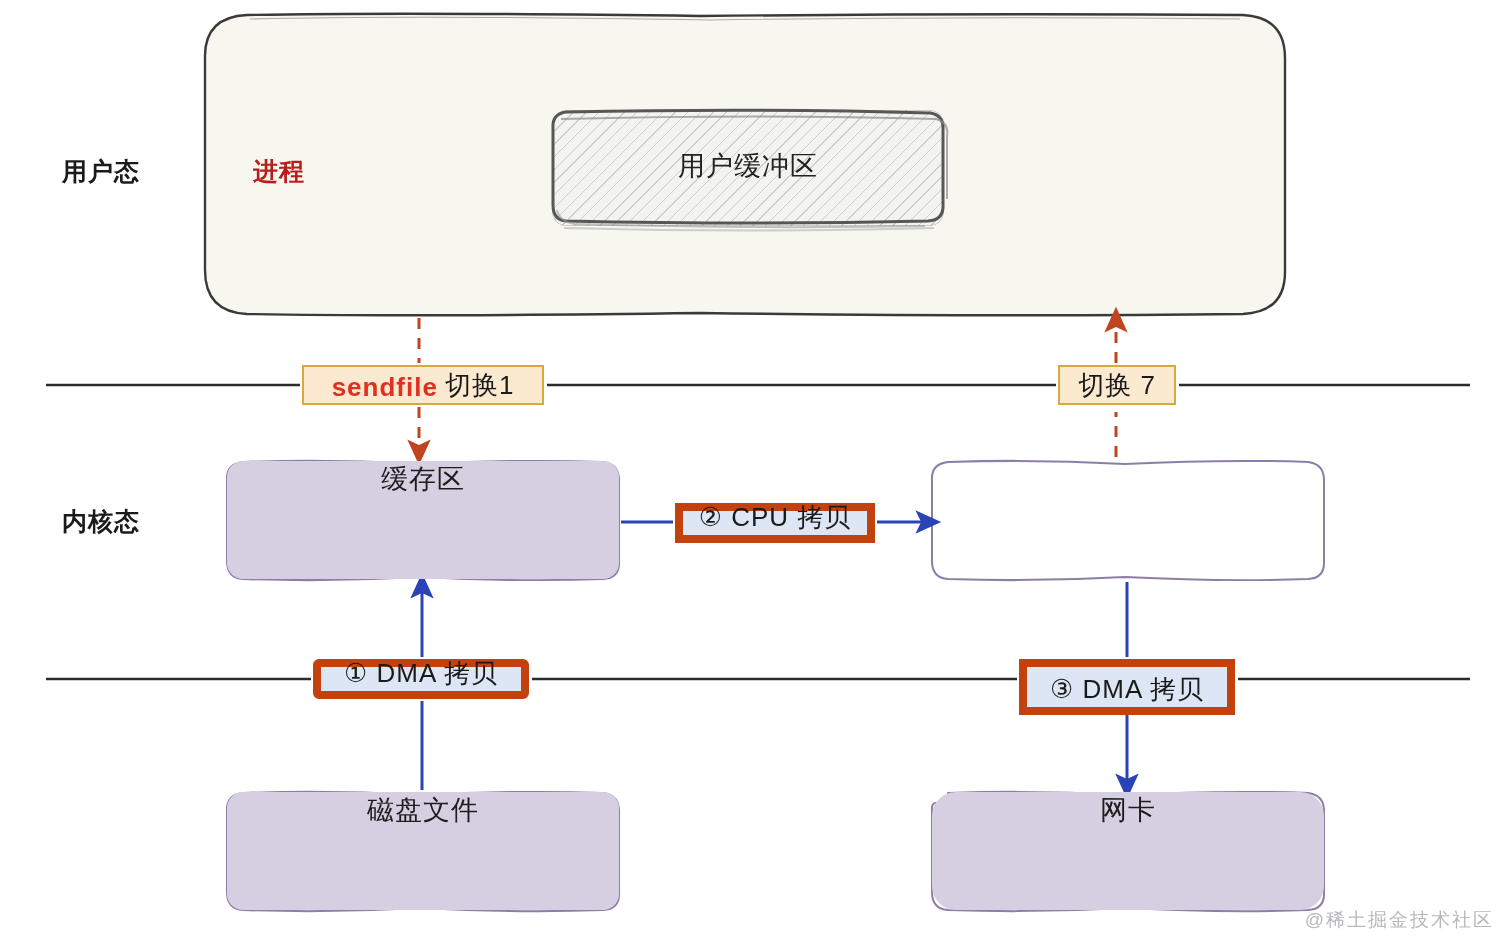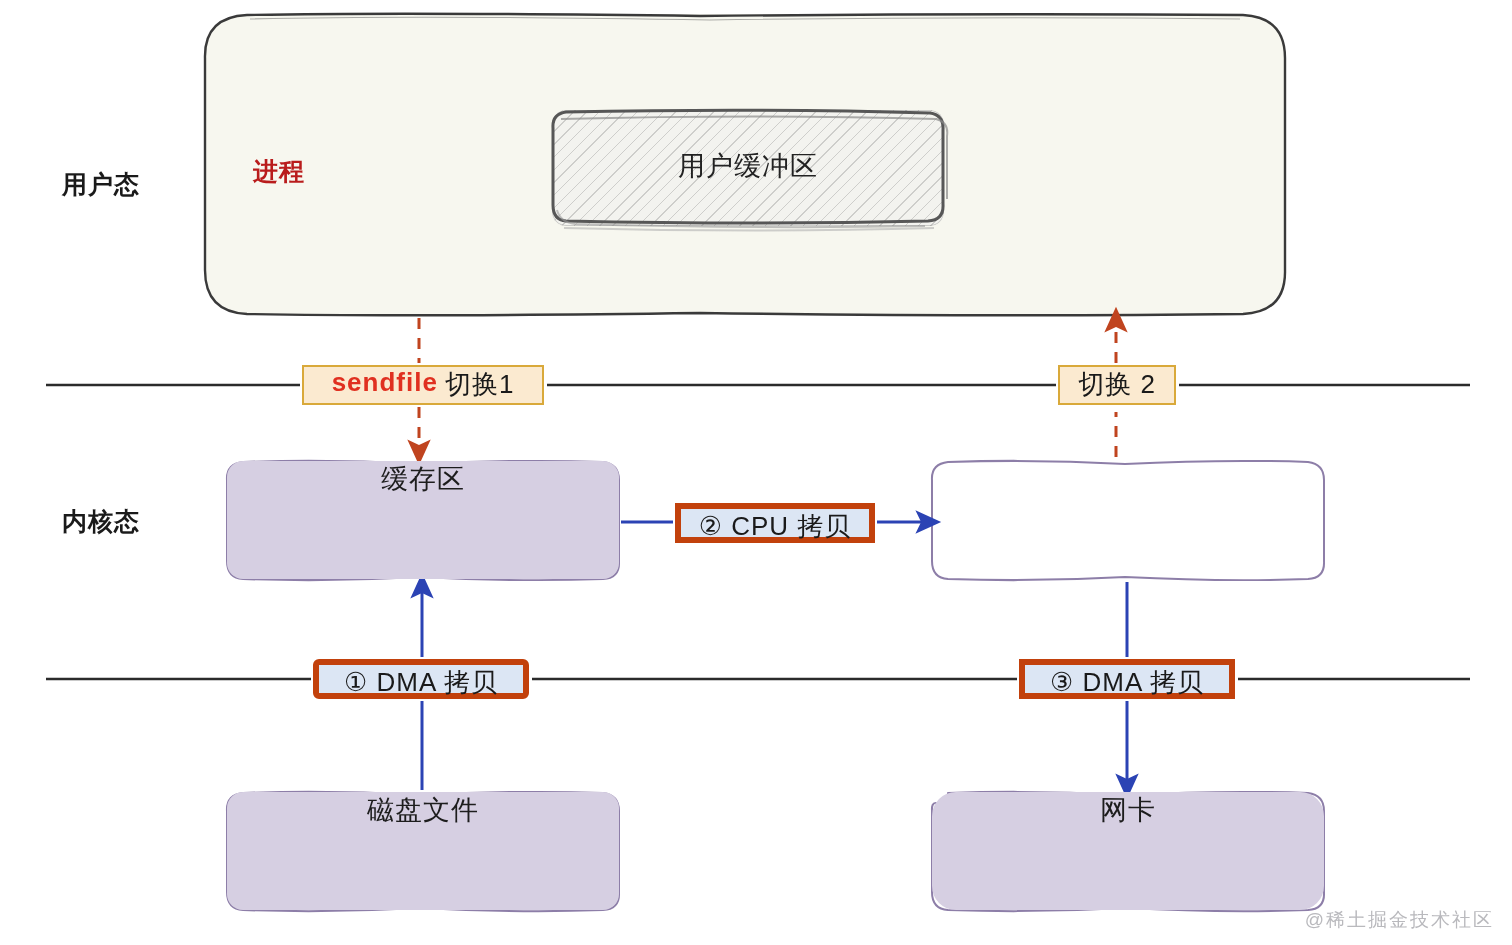--- a/index.html
+++ b/index.html
@@ -29,21 +29,21 @@
 
   
   .mode-label {
     position: absolute;
     font-weight: bold;
     font-size: 25px;
     color: #1a1a1a;
     letter-spacing: 1px;
     white-space: nowrap;
   }
-  #label-user  { left: 62px;  top: 168px; }
+  #label-user  { left: 62px;  top: 155px; }
   #label-kernel{ left: 62px;  top: 505px; }
 
   
   #userspace-box {
     position: absolute;
     left: 205px;
     top: 14px;
     width: 1080px;
     height: 300px;
     background: #f7f7ef;
@@ -106,43 +106,43 @@
   }
   #box-cache   { left: 227px;  top: 461px; width: 392px; height: 118px; }
   #box-socket  { left: 932px;  top: 461px; width: 392px; height: 118px; }
   #box-disk    { left: 227px;  top: 792px; width: 392px; height: 118px; }
   #box-nic     { left: 932px;  top: 792px; width: 392px; height: 118px; border-radius: 24px; }
 
   
   .chip {
     position: absolute;
     display: flex;
-    align-items: flex-start;
+    align-items: flex-end;
     justify-content: center;
     white-space: nowrap;
     font-size: 26px;
     letter-spacing: 1px;
     box-sizing: border-box;
   }
   .chip-amber {
     background: #fbead0;
     border: 2px solid #d9a93a;
     color: #1a1a1a;
   }
   .chip-blue {
     background: #dce6f4;
-    border: 6px solid #c2410c;
+    border: 8px solid #c2410c;
     color: #1a1a1a;
   }
   .chip .accent { color: #e03020; font-weight: bold; margin-right: 7px; }
 
   #chip-switch1 { left: 302px;  top: 365px; width: 242px; height: 40px; }
   #chip-switch2 { left: 1058px; top: 365px; width: 118px; height: 40px; }
   #chip-dma1    { left: 313px;  top: 659px; width: 216px; height: 40px; border-radius: 6px; }
-  #chip-dma2    { left: 1019px; top: 659px; width: 216px; height: 40px; }
+  #chip-dma2    { left: 1019px; top: 659px; width: 216px; height: 56px; }
   #chip-cpu     { left: 675px;  top: 503px; width: 200px; height: 40px; }
 
   
   #watermark {
     position: absolute;
     right: 18px;
     bottom: 12px;
     font-size: 19px;
     color: #b9b9bd;
     letter-spacing: 2px;
@@ -242,21 +242,21 @@
   </div>
   <div id="box-nic" class="pbox">
     <span>网卡</span>
   </div>
 
   <div id="chip-switch1" class="chip chip-amber">
     <span class="accent">sendfile</span>
     <span>切换1</span>
   </div>
   <div id="chip-switch2" class="chip chip-amber">
-    <span>切换 2</span>
+    <span>切换 7</span>
   </div>
   <div id="chip-dma1" class="chip chip-blue">
     <span>① DMA 拷贝</span>
   </div>
   <div id="chip-dma2" class="chip chip-blue">
     <span>③ DMA 拷贝</span>
   </div>
   <div id="chip-cpu" class="chip chip-blue">
     <span>② CPU 拷贝</span>
   </div>

